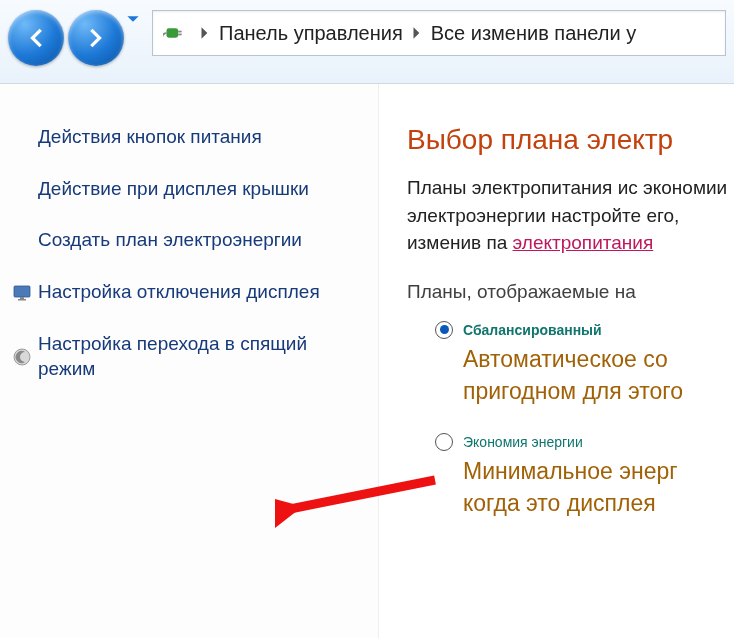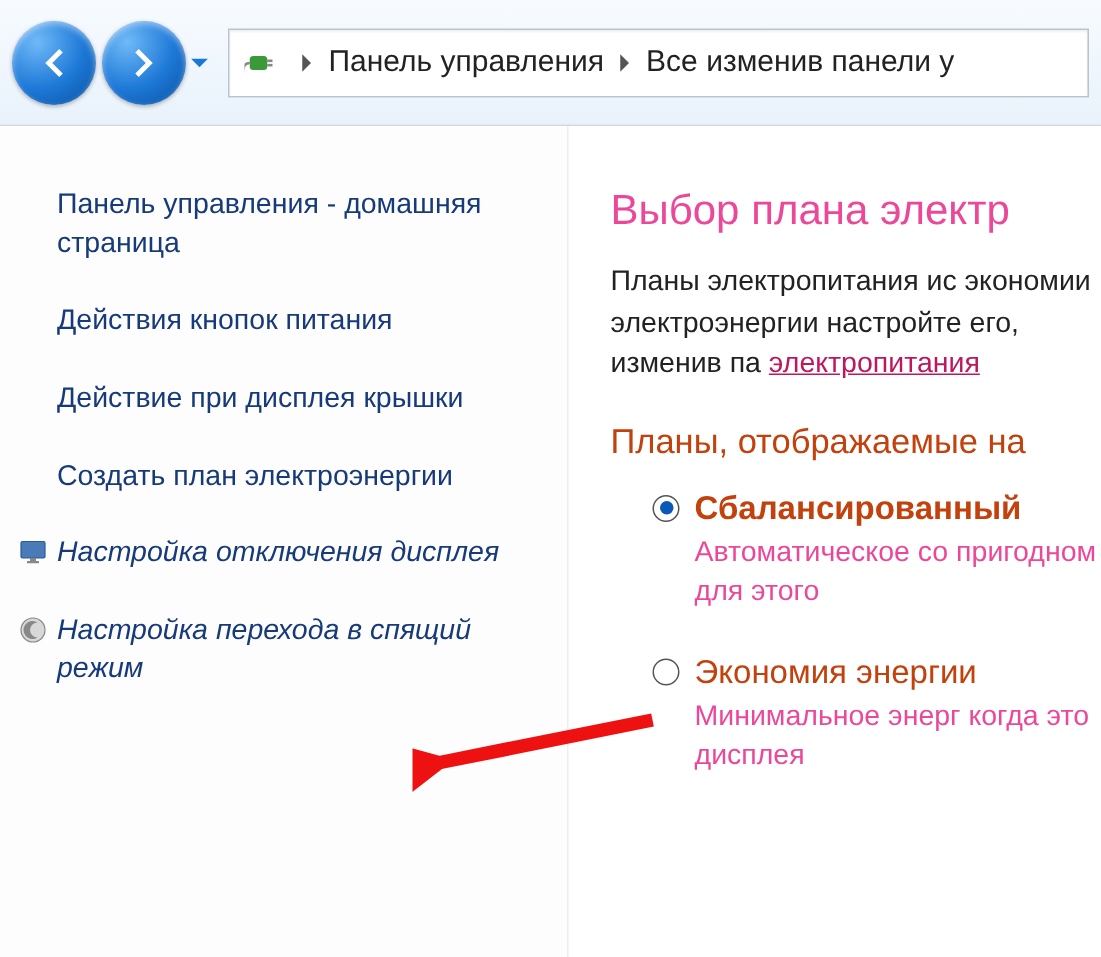--- a/index.html
+++ b/index.html
@@ -9,21 +9,20 @@
     font-size: 18px;
     background: #fff;
     width: 734px;
     height: 638px;
     overflow: hidden;
     position: relative;
   }
   
   .nav-toolbar {
     display: flex;
-    align-items: center;
     padding: 10px 8px;
     background: linear-gradient(#f7fbff, #e9f2fb);
     border-bottom: 1px solid #d0d8e0;
     height: 84px;
     gap: 4px;
   }
   .nav-btn {
     width: 56px;
     height: 56px;
     border-radius: 50%;
@@ -99,58 +98,57 @@
     margin-bottom: 26px;
     line-height: 1.35;
     font-size: 19px;
     cursor: pointer;
     position: relative;
   }
   .side-link.with-icon {
     padding-left: 0;
     margin-left: -26px;
     display: flex;
-    align-items: flex-start;
+    align-items: center;
     gap: 6px;
-    font-style: italic;
   }
   .side-link.with-icon .link-icon {
     width: 20px;
     height: 20px;
     flex-shrink: 0;
     margin-top: 2px;
   }
   .main {
     flex: 1;
     padding: 40px 0 20px 28px;
     background: #fff;
     border-left: 1px solid #eee;
     overflow: hidden;
   }
   .main-title {
-    color: #ec4899;
+    color: #c2410c;
     font-size: 28px;
     font-weight: 400;
     margin-bottom: 18px;
     white-space: nowrap;
   }
   .main-desc {
     color: #222;
     font-size: 19px;
     line-height: 1.45;
     margin-bottom: 24px;
   }
   .main-desc a {
     color: #be185d;
     text-decoration: underline;
     cursor: pointer;
   }
   .subhead {
-    color: #c2410c;
-    font-size: 23px;
+    color: #404040;
+    font-size: 19px;
     margin-bottom: 18px;
   }
   .plan {
     margin-left: 28px;
     margin-bottom: 26px;
   }
   .plan-head {
     display: flex;
     align-items: center;
     gap: 10px;
@@ -168,28 +166,28 @@
     cursor: pointer;
   }
   .radio.checked::after {
     content: "";
     width: 9px;
     height: 9px;
     border-radius: 50%;
     background: #0a58b8;
   }
   .plan-name {
-    font-size: 22px;
-    color: #c2410c;
+    font-size: 14px;
+    color: #0f766e;
     white-space: nowrap;
   }
   .plan-name.bold { font-weight: 700; }
   .plan-desc {
-    font-size: 19px;
-    color: #ec4899;
+    font-size: 23px;
+    color: #a16207;
     margin-left: 28px;
     margin-top: 4px;
     line-height: 1.4;
   }
   
   .arrow-overlay {
     position: absolute;
     left: 275px;
     top: 470px;
     pointer-events: none;
@@ -235,21 +233,20 @@
           <path d="M1 1l5 5-5 5z"></path>
         </svg>
     </span>
     <span class="bc-item">Все изменив панели у</span>
   </div>
 </div>
 
 <div class="content">
 
   <div class="sidebar">
-    <a class="side-link">Панель управления - домашняя страница</a>
     <a class="side-link">Действия кнопок питания</a>
     <a class="side-link">Действие при дисплея крышки</a>
     <a class="side-link">Создать план электроэнергии</a>
     <a class="side-link with-icon">
       <span class="link-icon">
         <svg viewBox="0 0 20 20">
             <rect x="2" y="3" width="16" height="11" rx="1" fill="#4a7ab8" stroke="#2a5a98" stroke-width="0.8"></rect>
             <rect x="8" y="14" width="4" height="2" fill="#888"></rect>
             <rect x="6" y="16" width="8" height="1.5" fill="#888"></rect>
           </svg>

